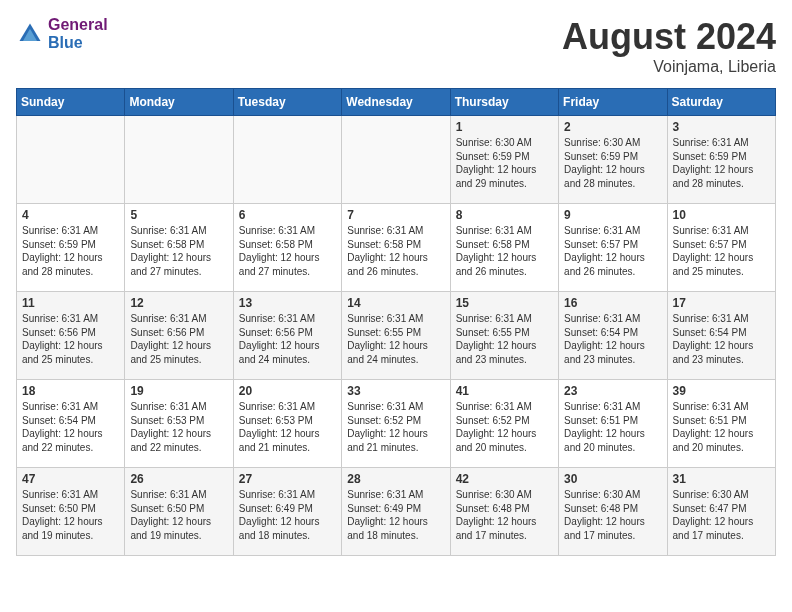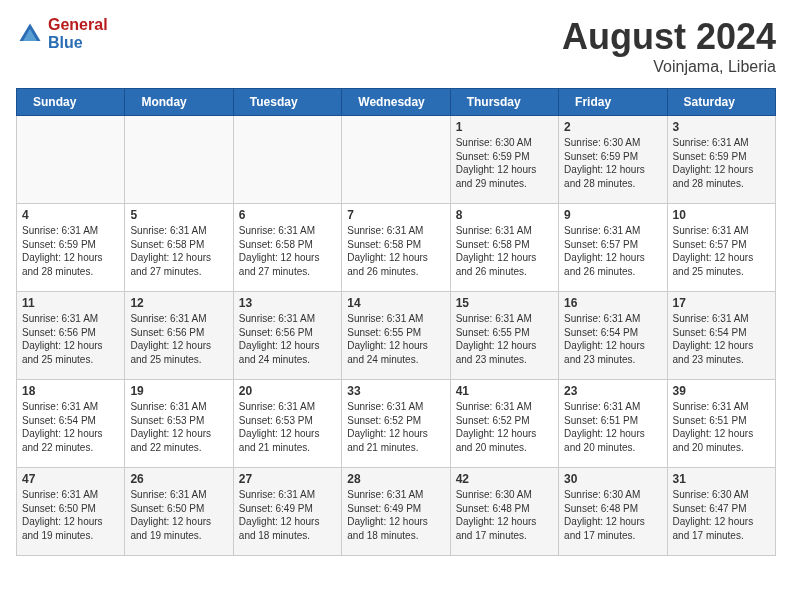--- a/index.html
+++ b/index.html
@@ -19,21 +19,21 @@
     .logo {
       display: flex;
       align-items: center;
       gap: 4px;
     }
     .logo-text {
       font-size: 16px;
       font-weight: bold;
       line-height: 1.1;
     }
-    .logo-general { color: #b91c1c; }
+    .logo-general { color: #701a75; }
     .logo-blue { color: #2a6db5; }
     .logo-icon {
       width: 28px;
       height: 28px;
     }
     .title-block {
       text-align: right;
     }
     .title-block h1 {
       font-size: 36px;
@@ -48,21 +48,21 @@
     .calendar {
       width: 100%;
       border-collapse: collapse;
       font-size: 11px;
     }
     .calendar thead tr {
       background-color: #2a6db5;
       color: #fff;
     }
     .calendar thead th {
-      padding: 6px 16px;
+      padding: 6px 4px;
       text-align: left;
       font-weight: bold;
       font-size: 12px;
       border: 1px solid #1a5090;
     }
     .calendar tbody tr {
       border: 1px solid #ccc;
     }
     .calendar tbody td {
       vertical-align: top;

